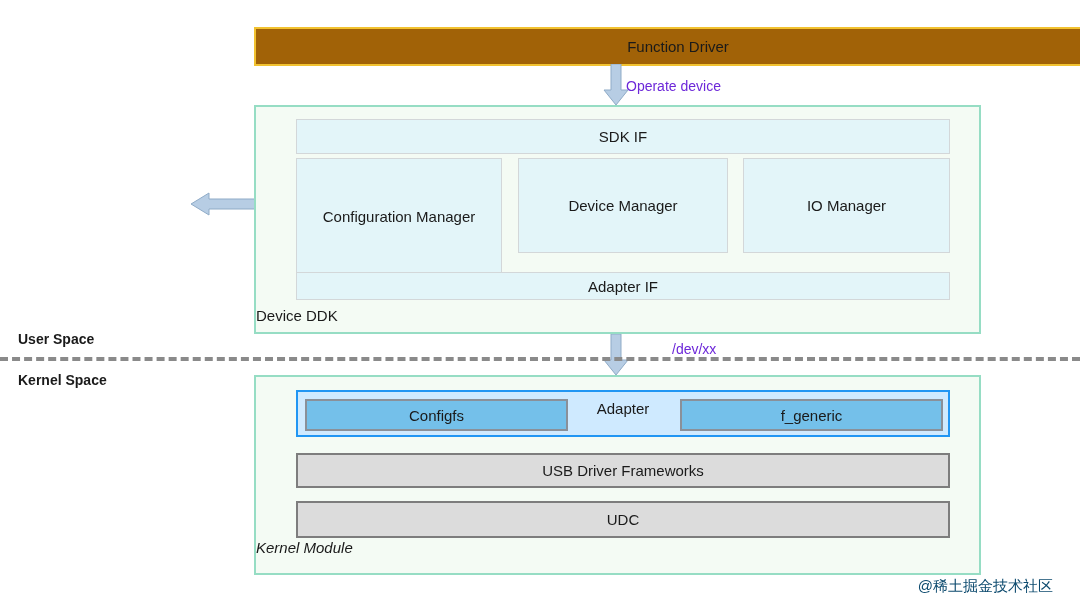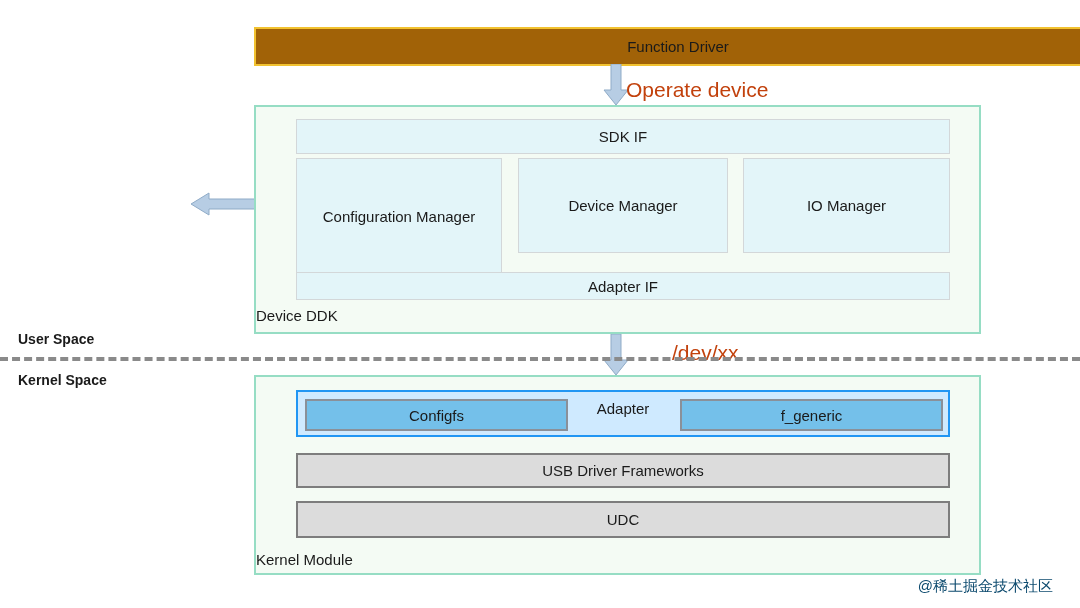--- a/index.html
+++ b/index.html
@@ -104,22 +104,22 @@
   .arrow-down {
     position: absolute;
     width: 26px;
     height: 42px;
   }
   .arrow-operate { left: 603px; top: 64px; }
   .arrow-dev     { left: 603px; top: 334px; }
 
   .arrow-label {
     position: absolute;
-    font-size: 21px;
-    color: #c2410c;
+    font-size: 14px;
+    color: #6d28d9;
     white-space: nowrap;
   }
   .label-operate { left: 626px; top: 78px; }
   .label-dev     { left: 624px; top: 341px; margin-left: 48px; }
 
   
   .divider {
     position: absolute;
     left: 0px;
     top: 357px;
@@ -234,21 +234,21 @@
   <svg class="arrow-down arrow-dev" viewBox="0 0 26 42">
     <polygon points="8,0 18,0 18,26 25,26 13,41 1,26 8,26" fill="#b7cde4" stroke="#8fabc7" stroke-width="1"></polygon>
   </svg>
   <div class="arrow-label label-dev">/dev/xx</div>
 
   <div class="divider"></div>
   <div class="space-label label-user">User Space</div>
   <div class="space-label label-kernel">Kernel Space</div>
 
   <div class="container-mint kernel-container">
-    <div class="container-caption" style="bottom:5px;">Kernel Module</div>
+    <div class="container-caption" style="bottom:17px;font-style:italic;">Kernel Module</div>
   </div>
 
   <div class="box adapter-band">
     <div class="adapter-caption">Adapter</div>
     <div class="blue-chip chip-configfs">
       <span>Configfs</span>
     </div>
     <div class="blue-chip chip-fgeneric">
       <span>f_generic</span>
     </div>

